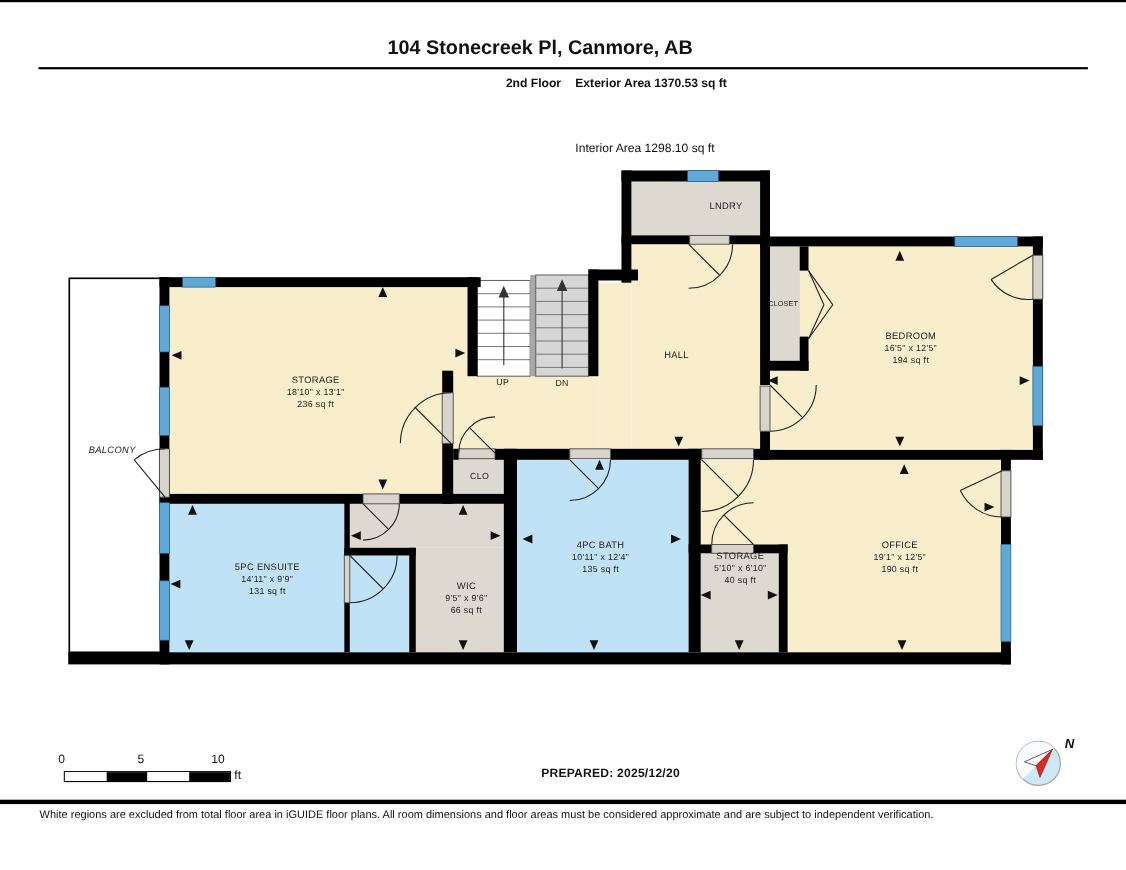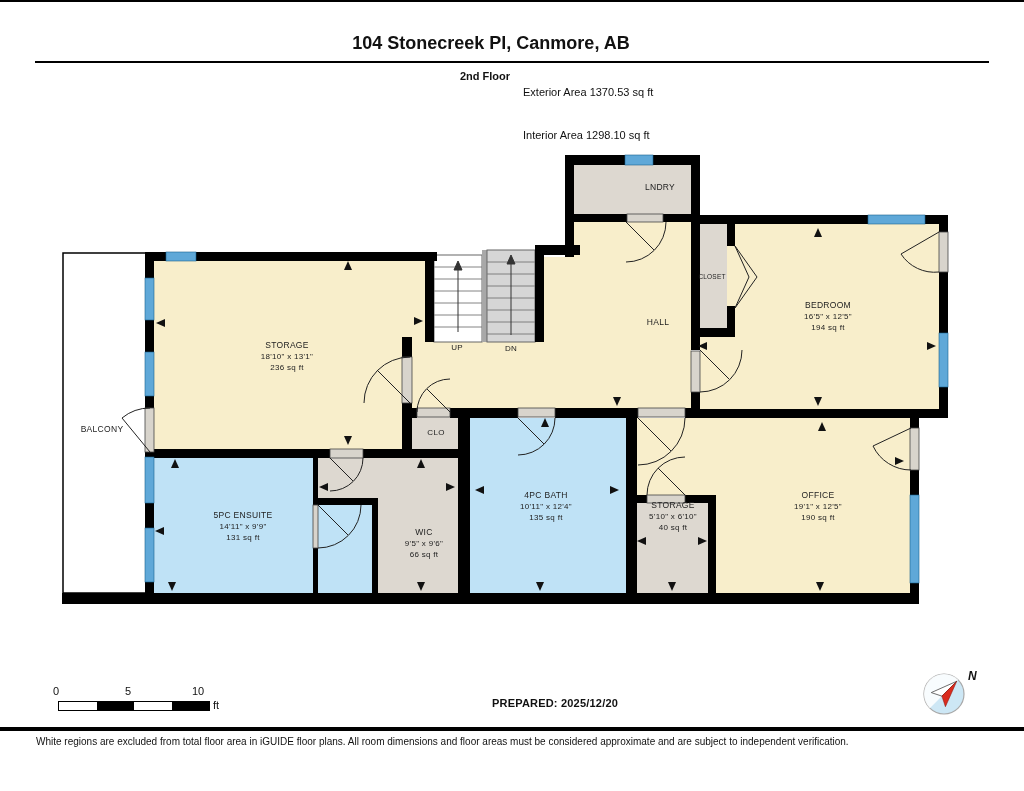--- a/index.html
+++ b/index.html
@@ -30,21 +30,21 @@
 </style>
 </head>
 <body>
 
 <div class="page">
 
   <div class="abs topline"></div>
   <div class="abs title">104 Stonecreek Pl, Canmore, AB</div>
   <div class="abs titlerule"></div>
   <div class="abs floorlbl">2nd Floor</div>
-  <div class="abs arealbl" style="top:86px;">Exterior Area 1370.53 sq ft</div>
+  <div class="abs arealbl" style="top:70px;font-weight:bold;">Exterior Area 1370.53 sq ft</div>
   <div class="abs arealbl" style="top:87px;margin-top:42px;">Interior Area 1298.10 sq ft</div>
 
   <svg class="abs plan-svg" viewBox="0 0 1024 791">
 
     <g>
       <rect x="63" y="253" width="86" height="340" fill="#ffffff" stroke="#000" stroke-width="1.5"></rect>
       <rect x="574" y="165" width="117" height="50" fill="#ddd8d0"></rect>
       <rect x="154" y="261" width="271" height="188" fill="#f8eecb"></rect>
       <rect x="574" y="222" width="117" height="186" fill="#f8eecb"></rect>
       <rect x="544" y="257" width="30" height="151" fill="#f8eecb"></rect>
@@ -216,32 +216,32 @@
   </svg>
 
   <div class="rlabel" style="left:660px;top:182px;">
     <div class="rname">LNDRY</div>
   </div>
   <div class="rlabel" style="left:287px;top:340px;">
     <div class="rname">STORAGE</div>
     <div>18'10" x 13'1"</div>
     <div>236 sq ft</div>
   </div>
-  <div class="rlabel" style="left:615px;top:317px;margin-left:43px;">
+  <div class="rlabel" style="left:615px;top:317px;">
     <div class="rname">HALL</div>
   </div>
   <div class="rlabel tiny" style="left:712px;top:271px;">
     <div>CLOSET</div>
   </div>
   <div class="rlabel" style="left:828px;top:300px;">
     <div class="rname">BEDROOM</div>
     <div>16'5" x 12'5"</div>
     <div>194 sq ft</div>
   </div>
-  <div class="rlabel" style="left:102px;top:424px;">
+  <div class="rlabel" style="left:102px;top:404px;font-style:italic;">
     <div class="rname">BALCONY</div>
   </div>
   <div class="rlabel" style="left:436px;top:427px;">
     <div>CLO</div>
   </div>
   <div class="rlabel" style="left:243px;top:510px;">
     <div class="rname">5PC ENSUITE</div>
     <div>14'11" x 9'9"</div>
     <div>131 sq ft</div>
   </div>

